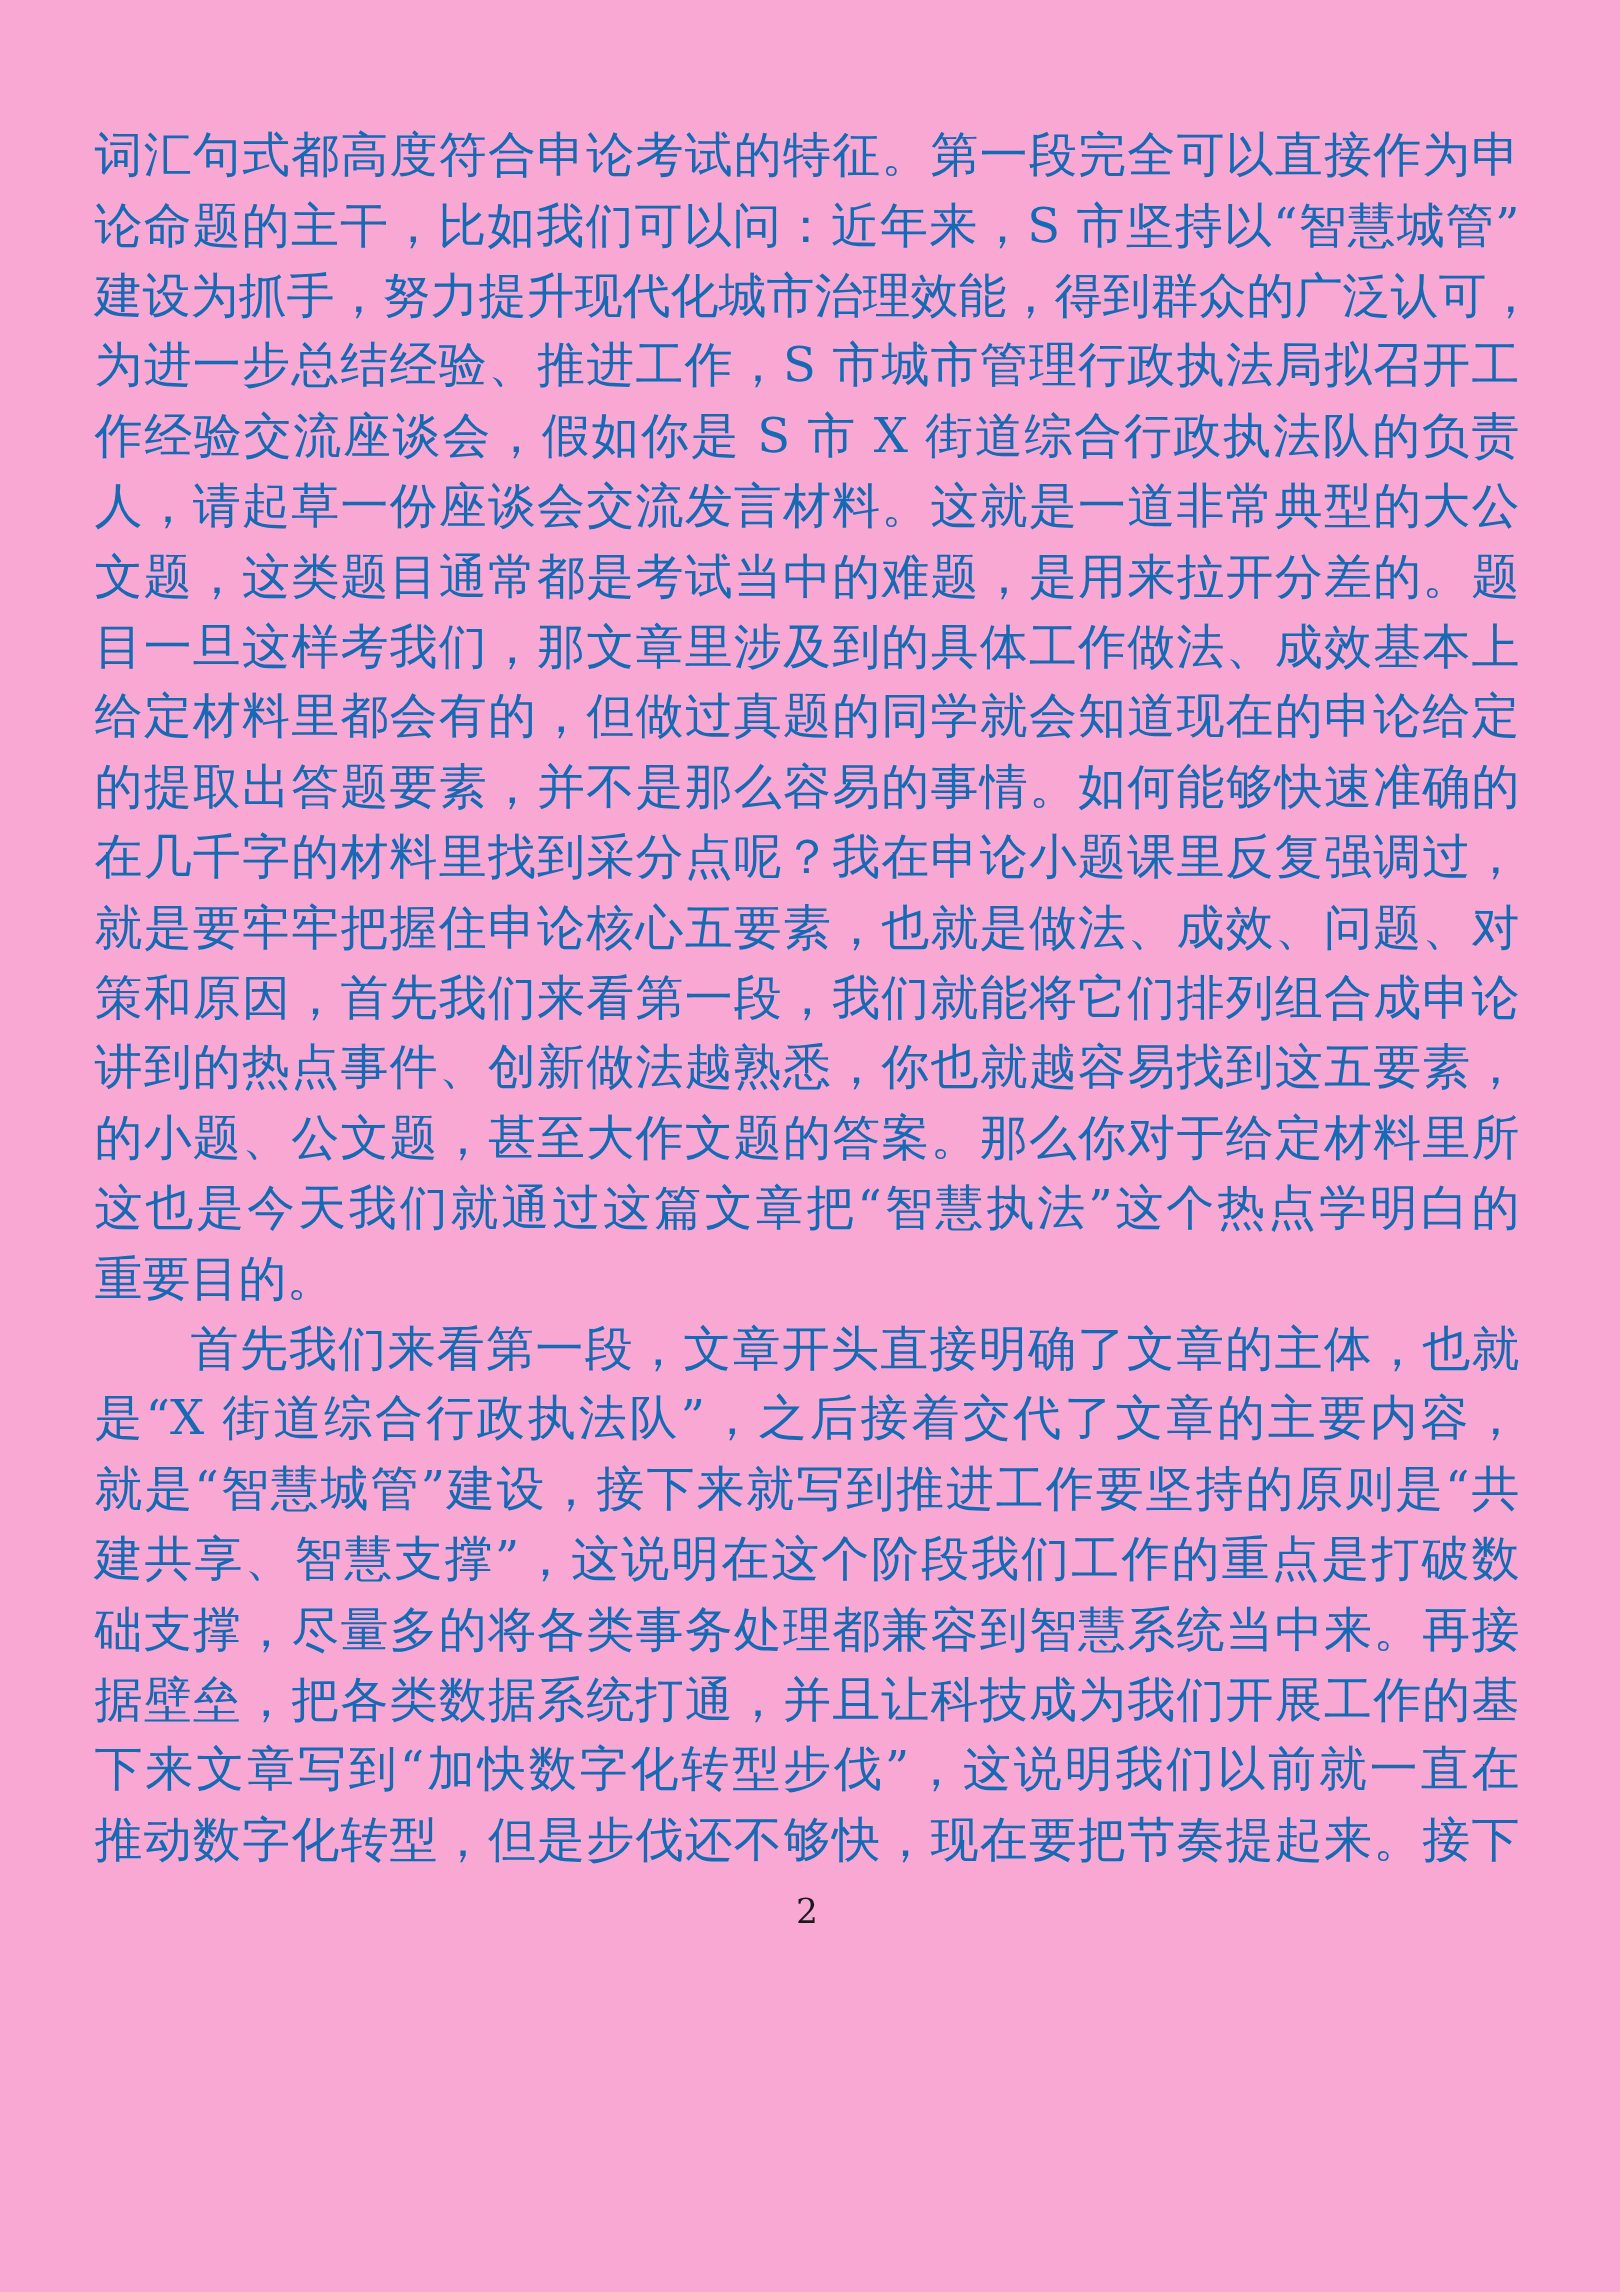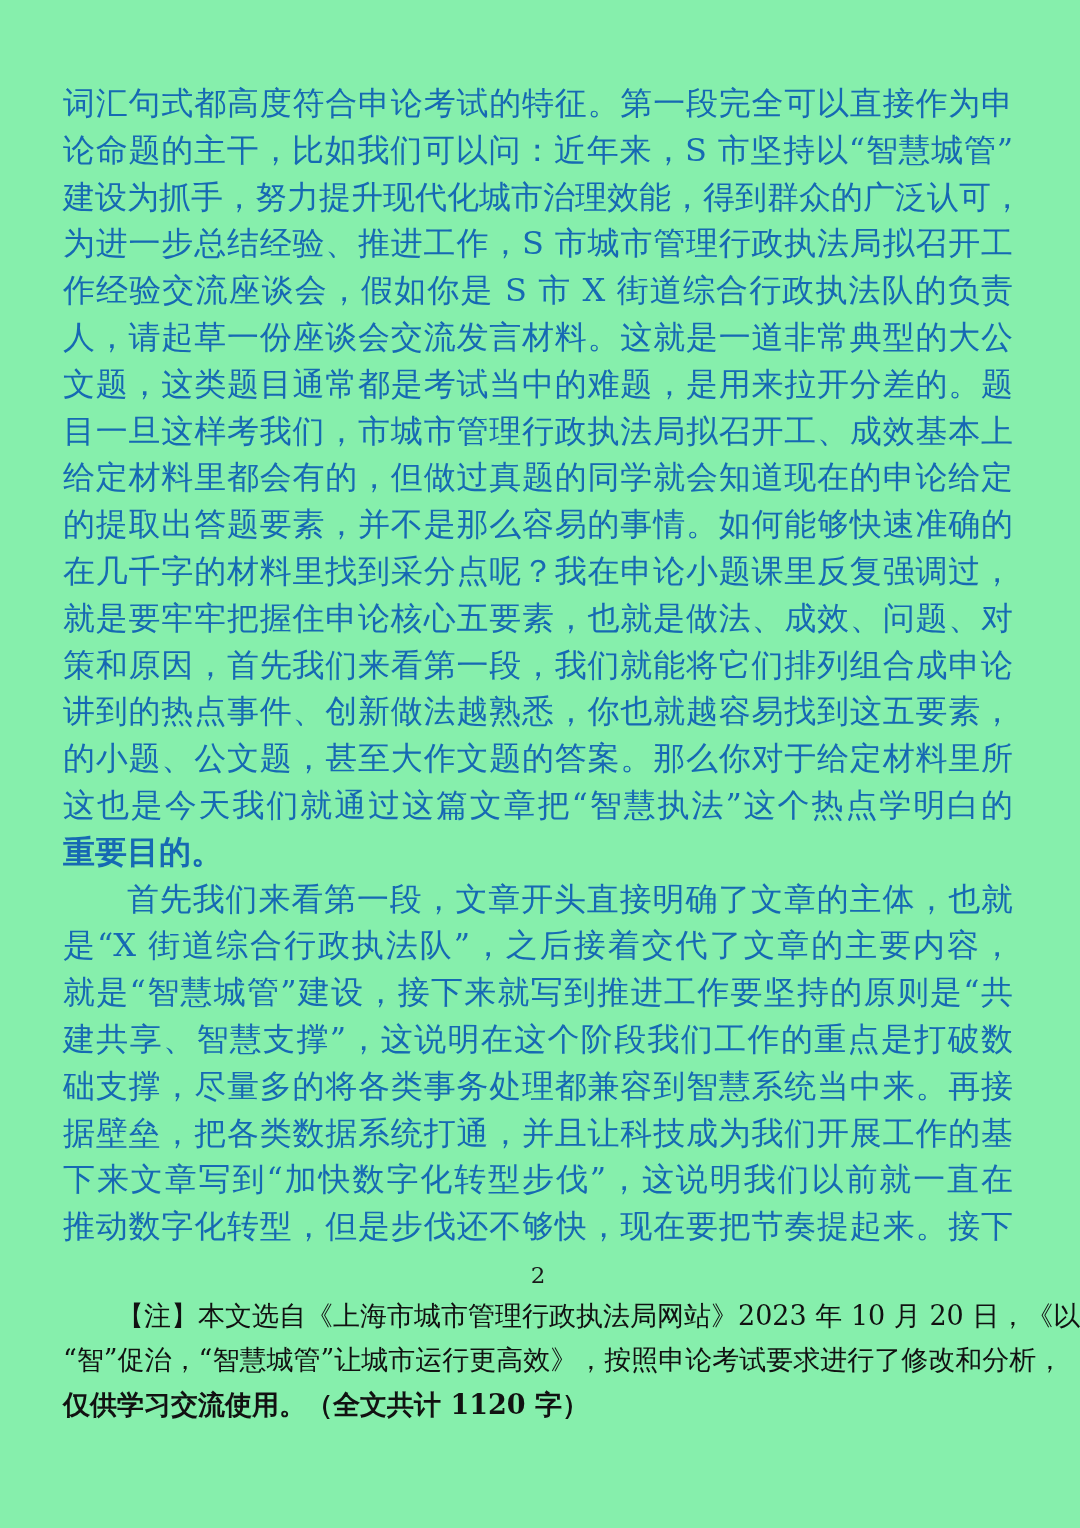--- a/index.html
+++ b/index.html
@@ -4,21 +4,21 @@
 <style>
   html, body {
     margin: 0;
     padding: 0;
     background: #ffffff;
   }
   .page {
     position: relative;
     width: 1080px;
     height: 1528px;
-    background: #86efac;
+    background: #f9a8d4;
     overflow: hidden;
     font-family: "DejaVu Serif", "Liberation Serif", serif;
   }
   .content {
     position: absolute;
     left: 63px;
     top: 80px;
     width: 950px;
   }
   .body-text {
@@ -29,21 +29,20 @@
   .line {
     text-align: justify;
     text-align-last: justify;
     white-space: nowrap;
     height: 46.8px;
     overflow: visible;
   }
   .line.para-end {
     text-align-last: left;
     white-space: normal;
-    font-weight: bold;
   }
   .line.indent {
     text-indent: 2em;
   }
   .page-number {
     margin-top: 10px;
     text-align: center;
     font-size: 23px;
     line-height: 30px;
     color: #1a1a1a;
@@ -62,21 +61,21 @@
   <div class="content">
     <div class="body-text" style="color: rgb(22, 105, 179);">
         <div class="para">
           <div class="line">词汇句式都高度符合申论考试的特征。第一段完全可以直接作为申</div>
           <div class="line">论命题的主干，比如我们可以问：近年来，S 市坚持以“智慧城管”</div>
           <div class="line">建设为抓手，努力提升现代化城市治理效能，得到群众的广泛认可，</div>
           <div class="line">为进一步总结经验、推进工作，S 市城市管理行政执法局拟召开工</div>
           <div class="line">作经验交流座谈会，假如你是 S 市 X 街道综合行政执法队的负责</div>
           <div class="line">人，请起草一份座谈会交流发言材料。这就是一道非常典型的大公</div>
           <div class="line">文题，这类题目通常都是考试当中的难题，是用来拉开分差的。题</div>
-          <div class="line">目一旦这样考我们，市城市管理行政执法局拟召开工、成效基本上</div>
+          <div class="line">目一旦这样考我们，那文章里涉及到的具体工作做法、成效基本上</div>
           <div class="line">给定材料里都会有的，但做过真题的同学就会知道现在的申论给定</div>
           <div class="line">的提取出答题要素，并不是那么容易的事情。如何能够快速准确的</div>
           <div class="line">在几千字的材料里找到采分点呢？我在申论小题课里反复强调过，</div>
           <div class="line">就是要牢牢把握住申论核心五要素，也就是做法、成效、问题、对</div>
           <div class="line">策和原因，首先我们来看第一段，我们就能将它们排列组合成申论</div>
           <div class="line">讲到的热点事件、创新做法越熟悉，你也就越容易找到这五要素，</div>
           <div class="line">的小题、公文题，甚至大作文题的答案。那么你对于给定材料里所</div>
           <div class="line">这也是今天我们就通过这篇文章把“智慧执法”这个热点学明白的</div>
           <div class="line para-end">重要目的。</div>
         </div>
@@ -85,21 +84,14 @@
           <div class="line">是“X 街道综合行政执法队”，之后接着交代了文章的主要内容，</div>
           <div class="line">就是“智慧城管”建设，接下来就写到推进工作要坚持的原则是“共</div>
           <div class="line">建共享、智慧支撑”，这说明在这个阶段我们工作的重点是打破数</div>
           <div class="line">础支撑，尽量多的将各类事务处理都兼容到智慧系统当中来。再接</div>
           <div class="line">据壁垒，把各类数据系统打通，并且让科技成为我们开展工作的基</div>
           <div class="line">下来文章写到“加快数字化转型步伐”，这说明我们以前就一直在</div>
           <div class="line">推动数字化转型，但是步伐还不够快，现在要把节奏提起来。接下</div>
         </div>
       </div>
     <div class="page-number">2</div>
-    <div class="footnote" style="color: rgb(17, 17, 17);">
-        <div class="para">
-          <div class="line indent">【注】本文选自《上海市城市管理行政执法局网站》2023 年 10 月 20 日，《以</div>
-          <div class="line">“智”促治，“智慧城管”让城市运行更高效》，按照申论考试要求进行了修改和分析，</div>
-          <div class="line para-end">仅供学习交流使用。（全文共计 1120 字）</div>
-        </div>
-      </div>
   </div>
 </div>
 
 </body></html>

